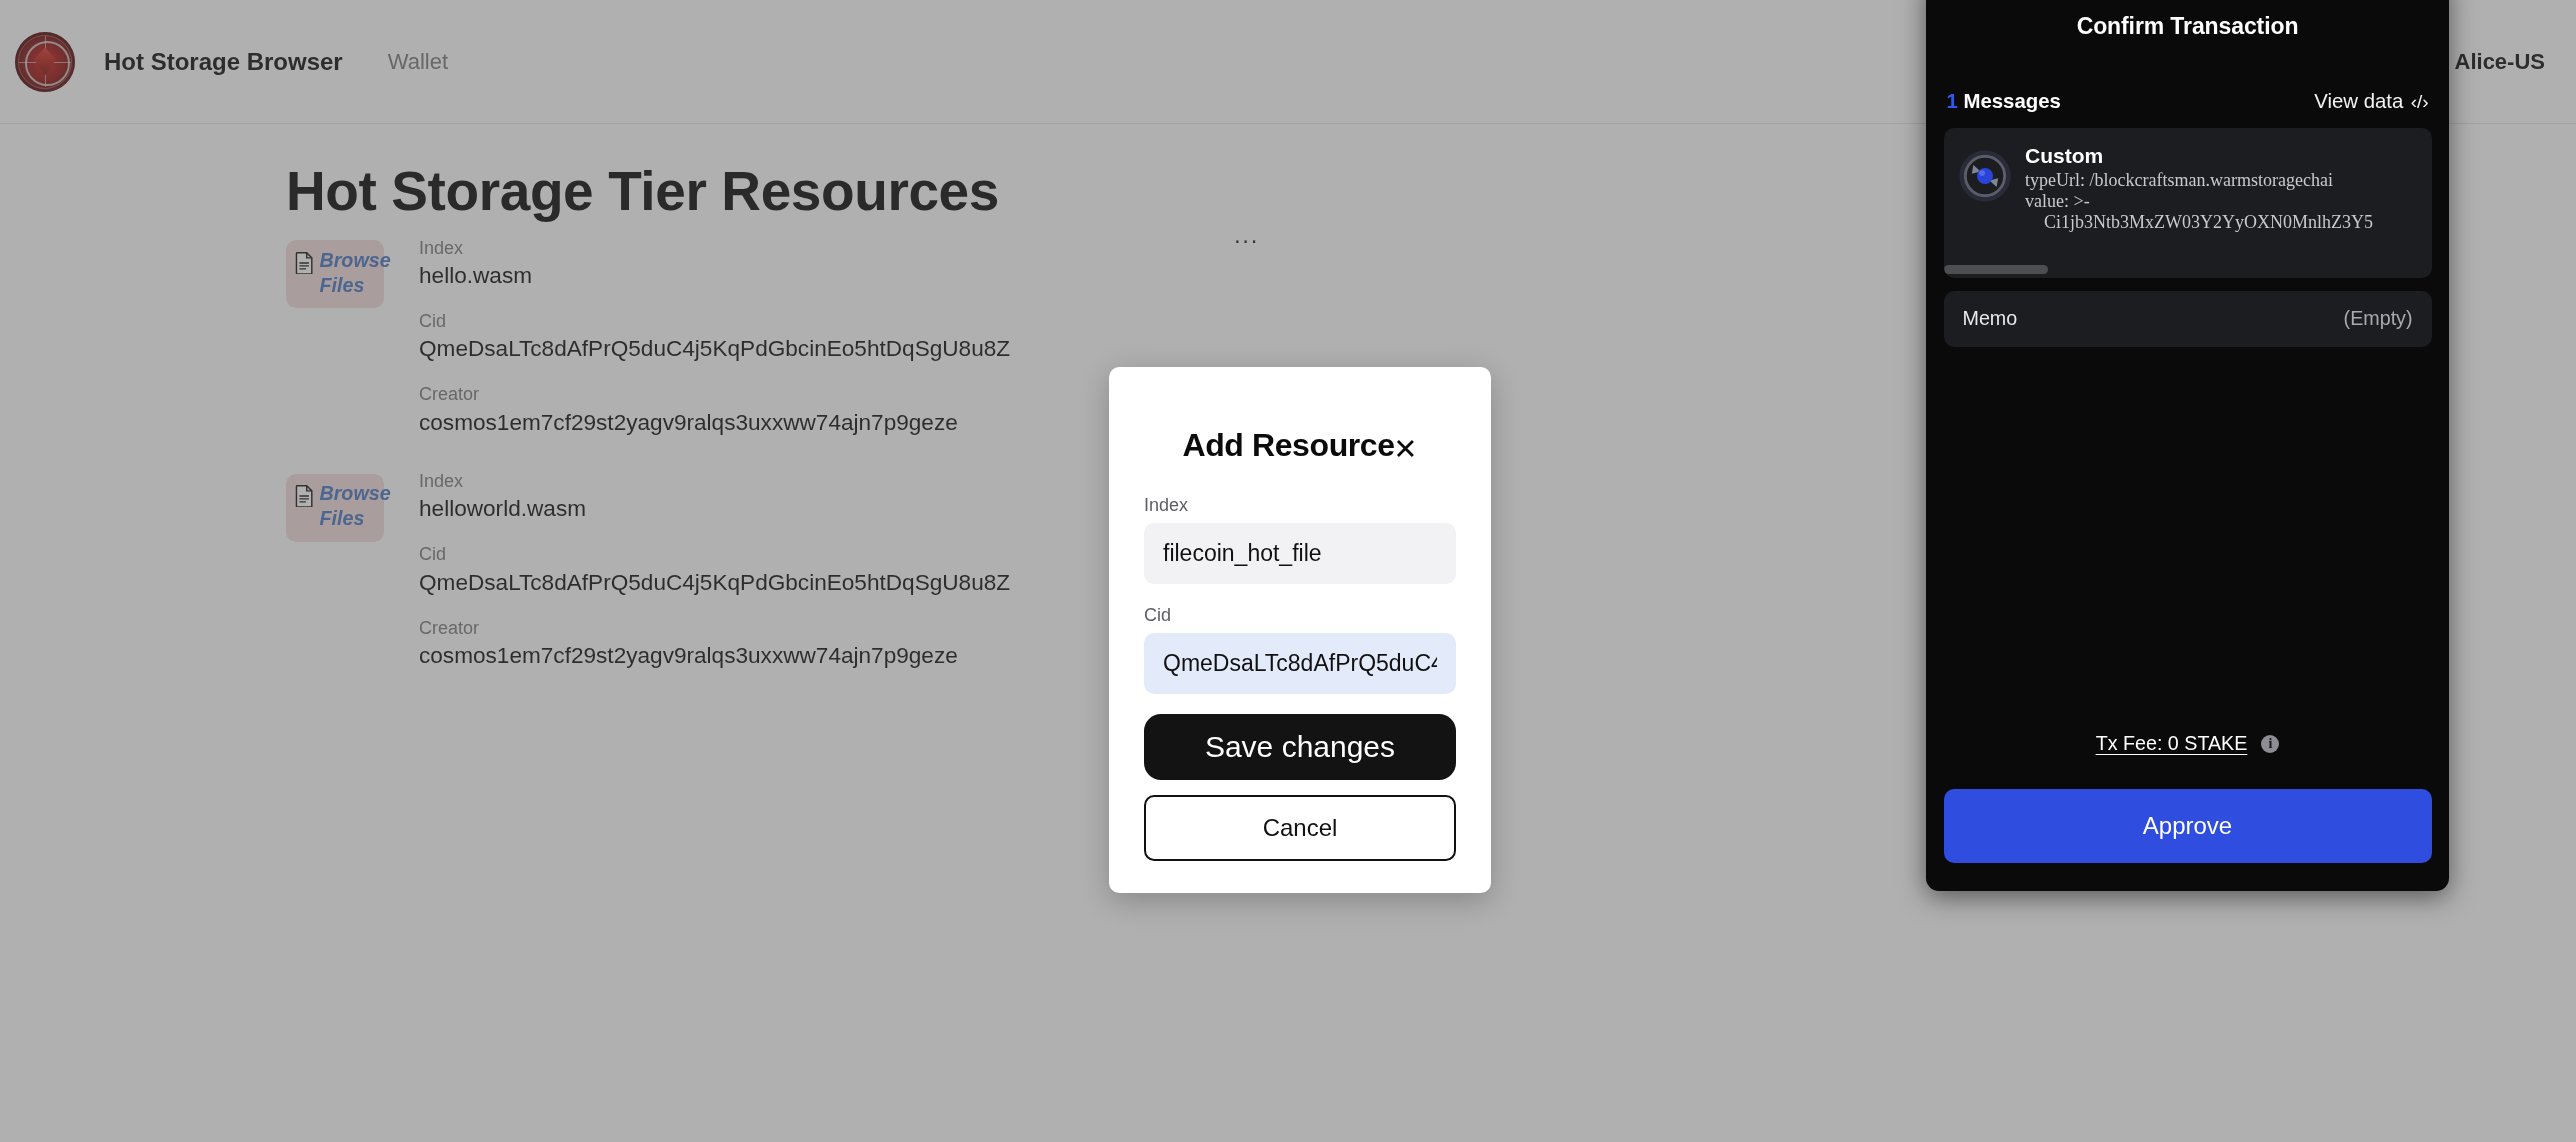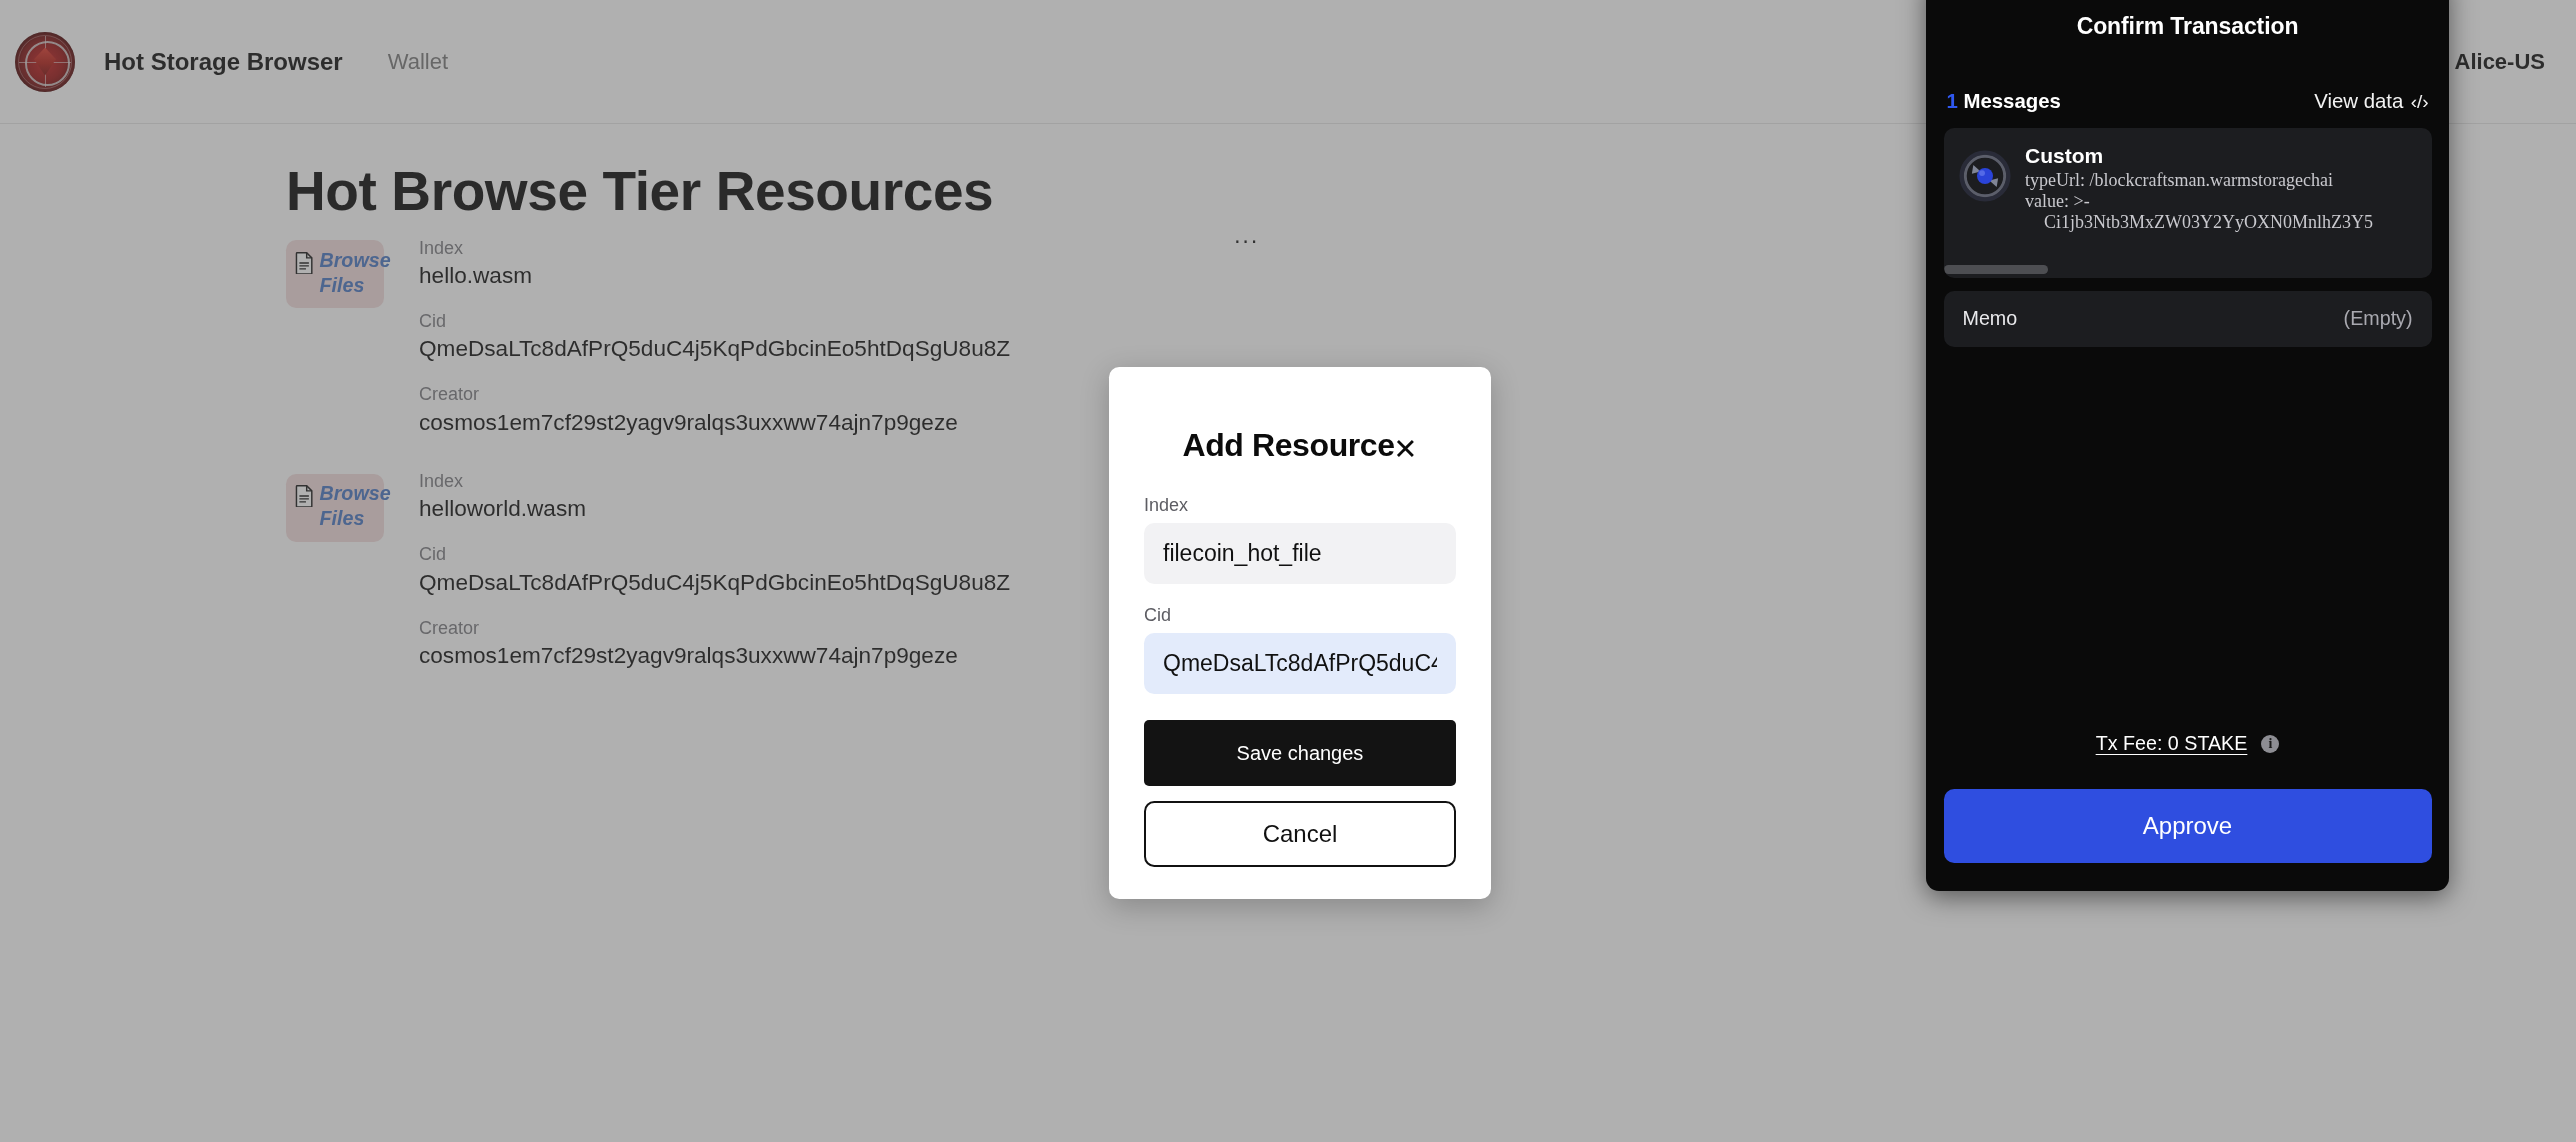--- a/index.html
+++ b/index.html
@@ -227,27 +227,27 @@
     font-size: 23px;
     color: #111111;
     padding: 0 19px;
     outline: none;
   }
   .modal-input.filled-accent { background: #e3ebfb; }
   #save-btn {
     width: 100%;
     height: 66px;
     border: none;
-    border-radius: 5px;
+    border-radius: 17px;
     background: #131313;
     color: #ffffff;
     font-family: "Liberation Sans", sans-serif;
-    font-size: 20px;
-    cursor: pointer;
-    margin-top: 6px;
+    font-size: 30px;
+    cursor: pointer;
+    margin-top: 0;
   }
   #cancel-btn {
     width: 100%;
     height: 66px;
     border: 2.2px solid #111111;
     border-radius: 10.2px;
     background: #ffffff;
     color: #111111;
     font-family: "Liberation Sans", sans-serif;
     font-size: 24px;
@@ -410,21 +410,21 @@
       <div class="cross-h"></div>
       <div class="cross-v"></div>
       <div class="gem"></div>
     </div>
     <div id="brand-title">Hot Storage Browser</div>
     <div id="nav-wallet">Wallet</div>
     <div id="account-name">Alice-US</div>
   </div>
 
   <div id="content">
-    <h1 id="page-title">Hot Browse Tier Resources</h1>
+    <h1 id="page-title">Hot Storage Tier Resources</h1>
 
     <div class="resource-row">
       <div class="browse-btn">
         <span class="file-icon">
           <svg width="19" height="22" viewBox="0 0 26 30">
             <path d="M3 1 h13 l7 7 v21 a1 1 0 0 1 -1 1 H3 a1 1 0 0 1 -1 -1 V2 a1 1 0 0 1 1 -1 z" fill="#ffffff" stroke="#1b1b1b" stroke-width="2"></path>
             <path d="M16 1 v7 h7" fill="none" stroke="#1b1b1b" stroke-width="2"></path>
             <path d="M6 15 h13 M6 19 h13 M6 23 h9" stroke="#1b1b1b" stroke-width="1.8"></path>
           </svg>
         </span>

